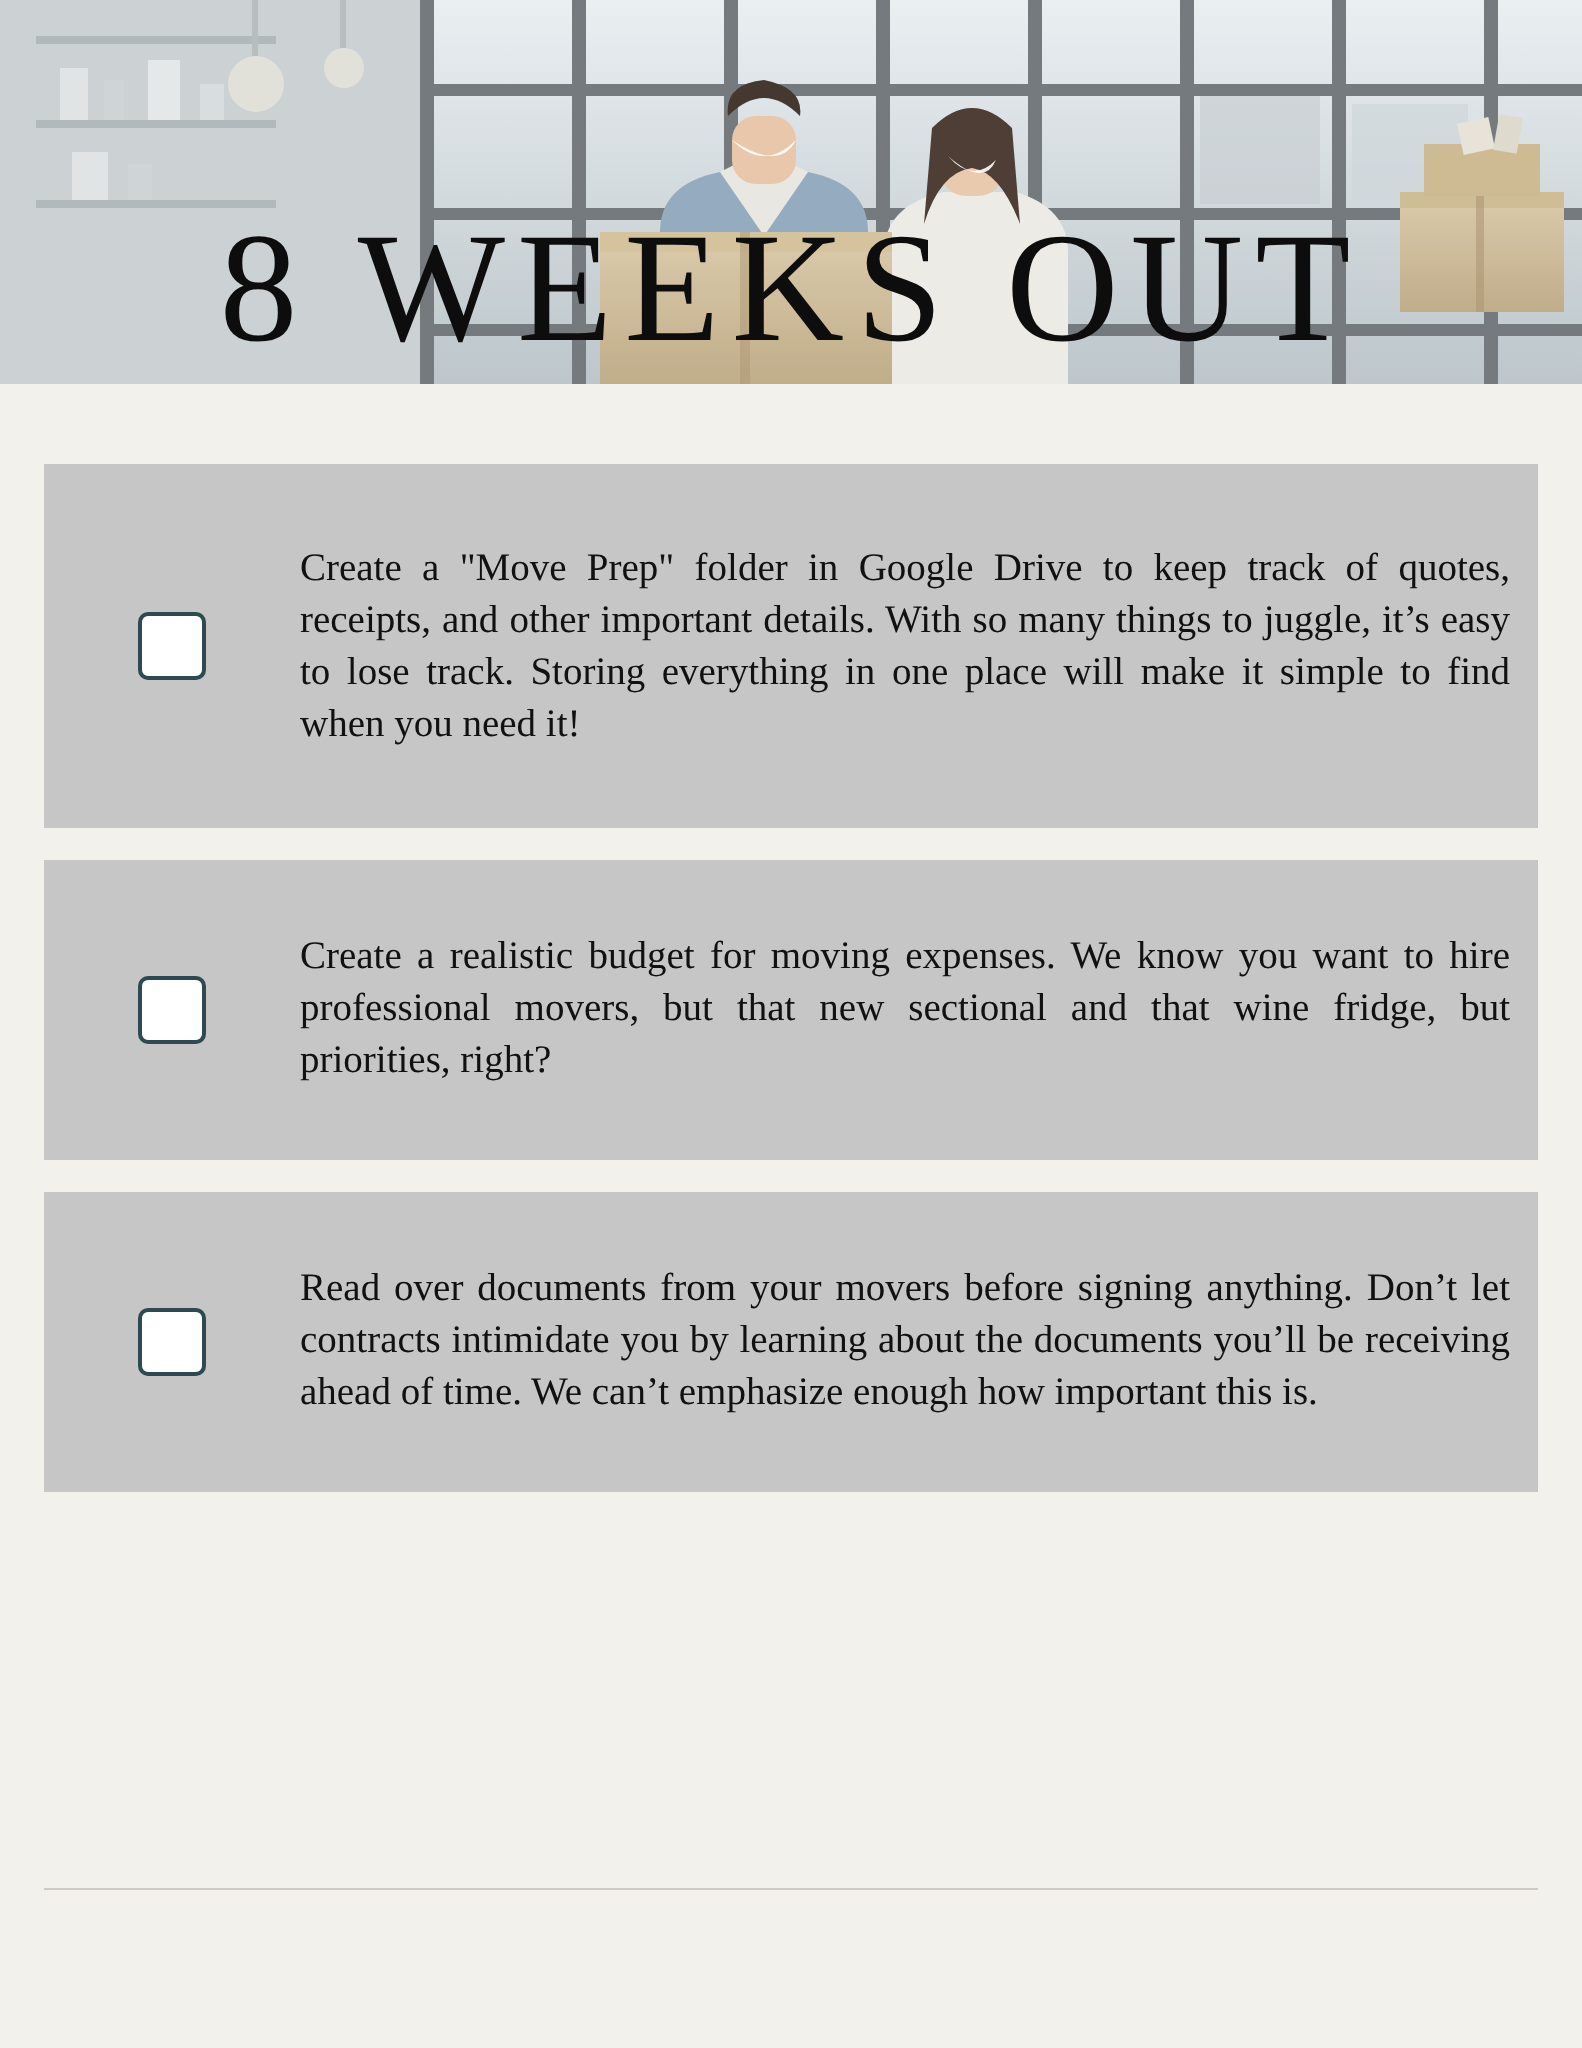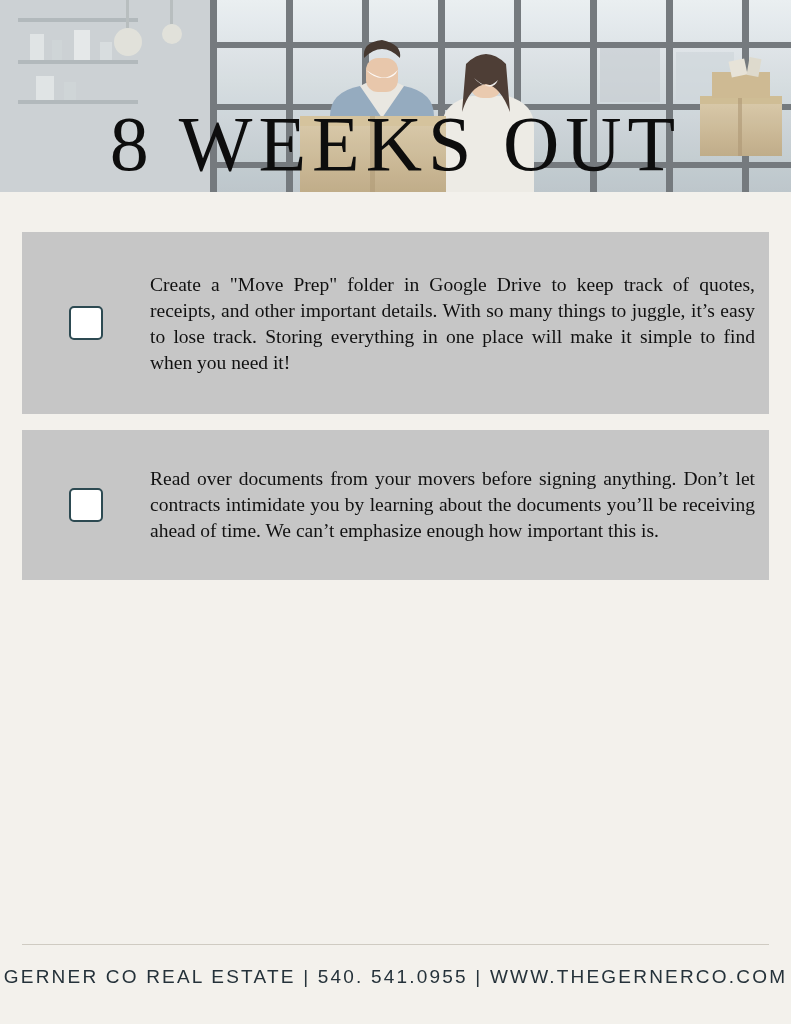--- a/index.html
+++ b/index.html
@@ -213,26 +213,31 @@
   <div class="checklist">
 
     <div class="item h1">
       <div class="checkbox-wrap">
         <div class="checkbox"></div>
       </div>
       <div class="item-text">Create a "Move Prep" folder in Google Drive to keep track of quotes, receipts, and other important details.  With so many things to juggle, it’s easy to lose track. Storing everything in one place will make it simple to find when you need it!</div>
     </div>
 
 
+    <div class="item h3">
+      <div class="checkbox-wrap">
+        <div class="checkbox"></div>
+      </div>
+      <div class="item-text">Create a realistic budget for moving expenses. We know you want to hire professional movers, but that new sectional and that wine fridge, but priorities, right?</div>
+    </div>
 
     <div class="item h4">
       <div class="checkbox-wrap">
         <div class="checkbox"></div>
       </div>
       <div class="item-text">Read over documents from your movers before signing anything. Don’t let contracts intimidate you by learning about the documents you’ll be receiving ahead of time. We can’t emphasize enough how important this is.</div>
     </div>
 
   </div>
 
   <div class="footer-rule"></div>
-  <div class="footer">GERNER CO REAL ESTATE  |  540. 541.0955  |  WWW.THEGERNERCO.COM</div>
 
 </div>
 
 </body></html>

